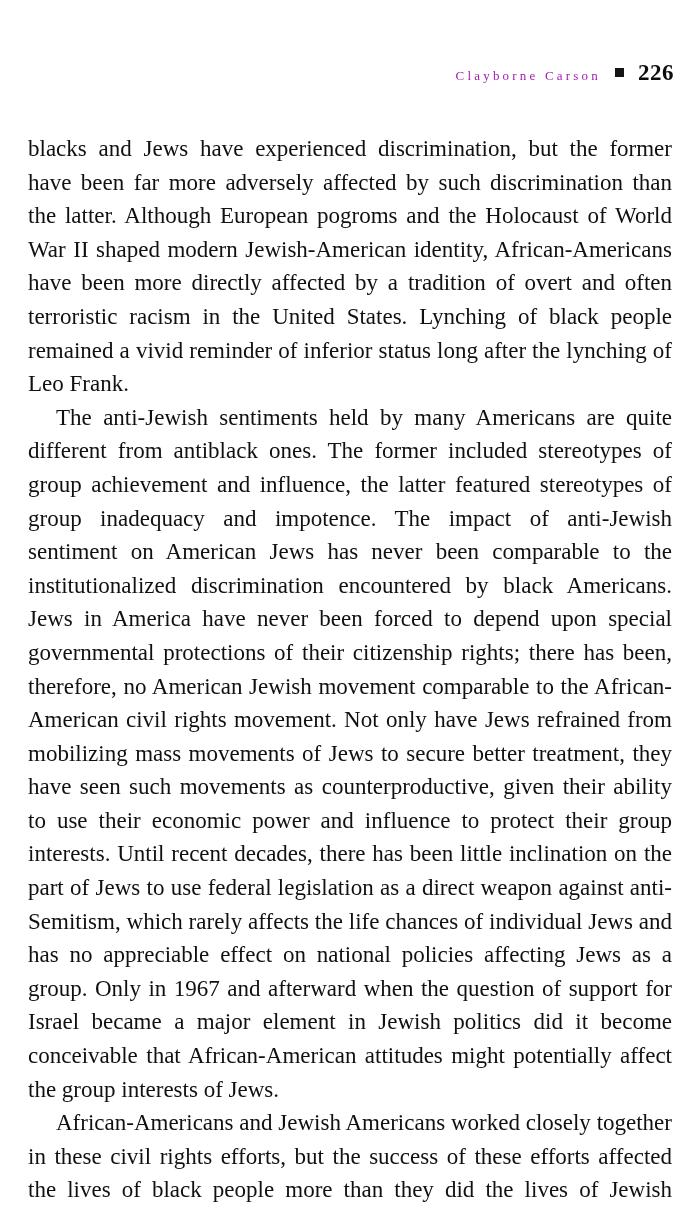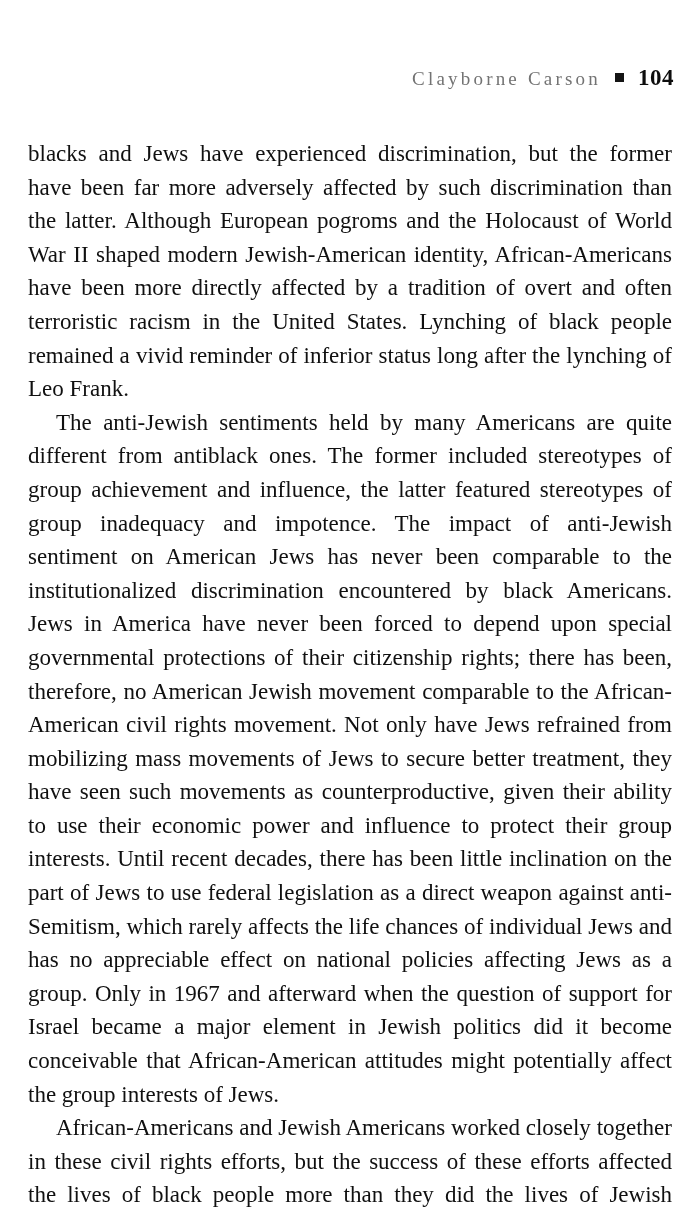--- a/index.html
+++ b/index.html
@@ -24,23 +24,23 @@
   .running-head {
     display: flex;
     align-items: baseline;
     justify-content: flex-end;
     gap: 14px;
     padding: 28px 26px 0 26px;
     box-sizing: border-box;
   }
   .author-name {
     font-family: "Liberation Serif", serif;
-    font-size: 19px;
+    font-size: 13px;
     letter-spacing: 3.2px;
-    color: #737373;
+    color: #a21caf;
     white-space: nowrap;
     margin-top: 40px;
   }
   .head-marker {
     display: inline-block;
     width: 9px;
     height: 9px;
     background: #141414;
     position: relative;
     top: -3px;
@@ -71,21 +71,21 @@
   }
 </style>
 </head>
 <body>
 
 <div class="page">
 
   <div class="running-head">
     <span class="author-name">Clayborne Carson</span>
     <span class="head-marker"></span>
-    <span class="folio">104</span>
+    <span class="folio">226</span>
   </div>
 
   <div class="body-text">
     <p>blacks and Jews have experienced discrimination, but the former have been far more adversely affected by such discrimination than the latter. Although European pogroms and the Holocaust of World War II shaped modern Jewish-American identity, African-Americans have been more directly affected by a tradition of overt and often terroristic racism in the United States. Lynching of black people remained a vivid reminder of inferior status long after the lynching of Leo Frank.</p>
     <p class="indent">The anti-Jewish sentiments held by many Americans are quite different from antiblack ones. The former included stereotypes of group achievement and influence, the latter featured stereotypes of group inadequacy and impotence. The impact of anti-Jewish sentiment on American Jews has never been comparable to the institutionalized discrimination encountered by black Americans. Jews in America have never been forced to depend upon special governmental protections of their citizenship rights; there has been, therefore, no American Jewish movement comparable to the African-American civil rights movement. Not only have Jews refrained from mobilizing mass movements of Jews to secure better treatment, they have seen such movements as counterproductive, given their ability to use their economic power and influence to protect their group interests. Until recent decades, there has been little inclination on the part of Jews to use federal legislation as a direct weapon against anti-Semitism, which rarely affects the life chances of individual Jews and has no appreciable effect on national policies affecting Jews as a group. Only in 1967 and afterward when the question of support for Israel became a major element in Jewish politics did it become conceivable that African-American attitudes might potentially affect the group interests of Jews.</p>
     <p class="indent">African-Americans and Jewish Americans worked closely together in these civil rights efforts, but the success of these efforts affected the lives of black people more than they did the lives of Jewish Americans. Yet, despite the centrality of civil rights in African-American politics, the success or failure of civil rights reform efforts is dependent upon the support of</p>
   </div>
 
 </div>
 

